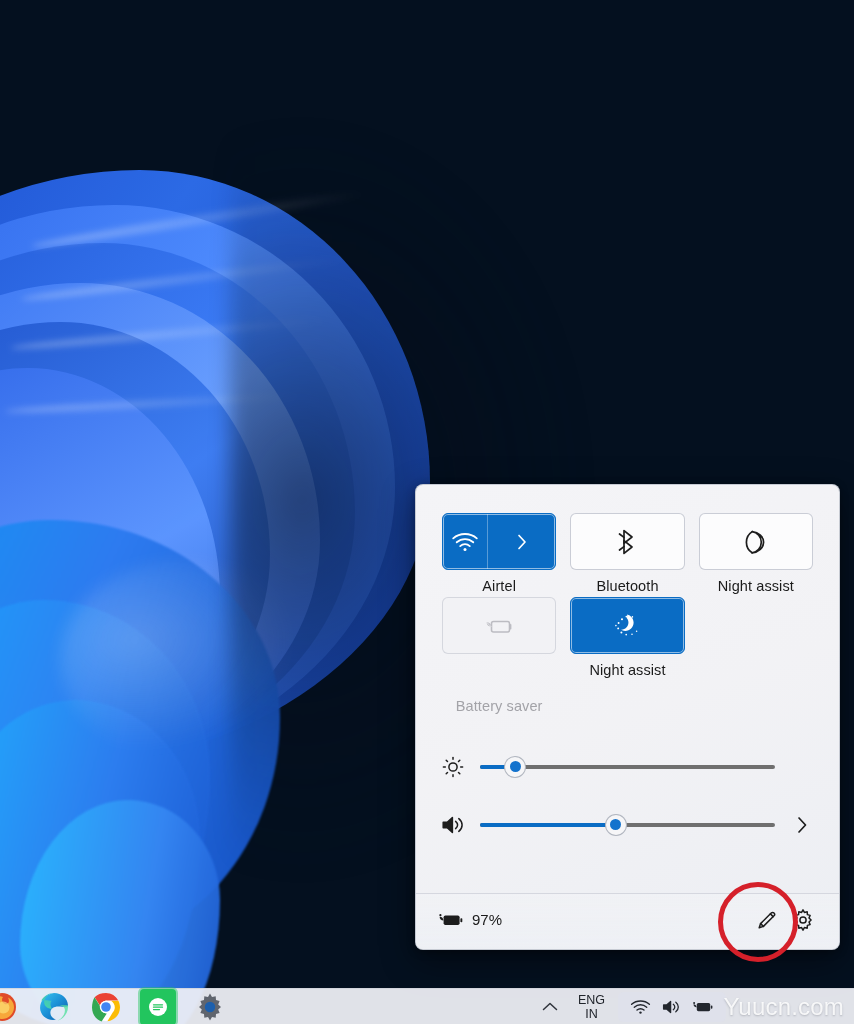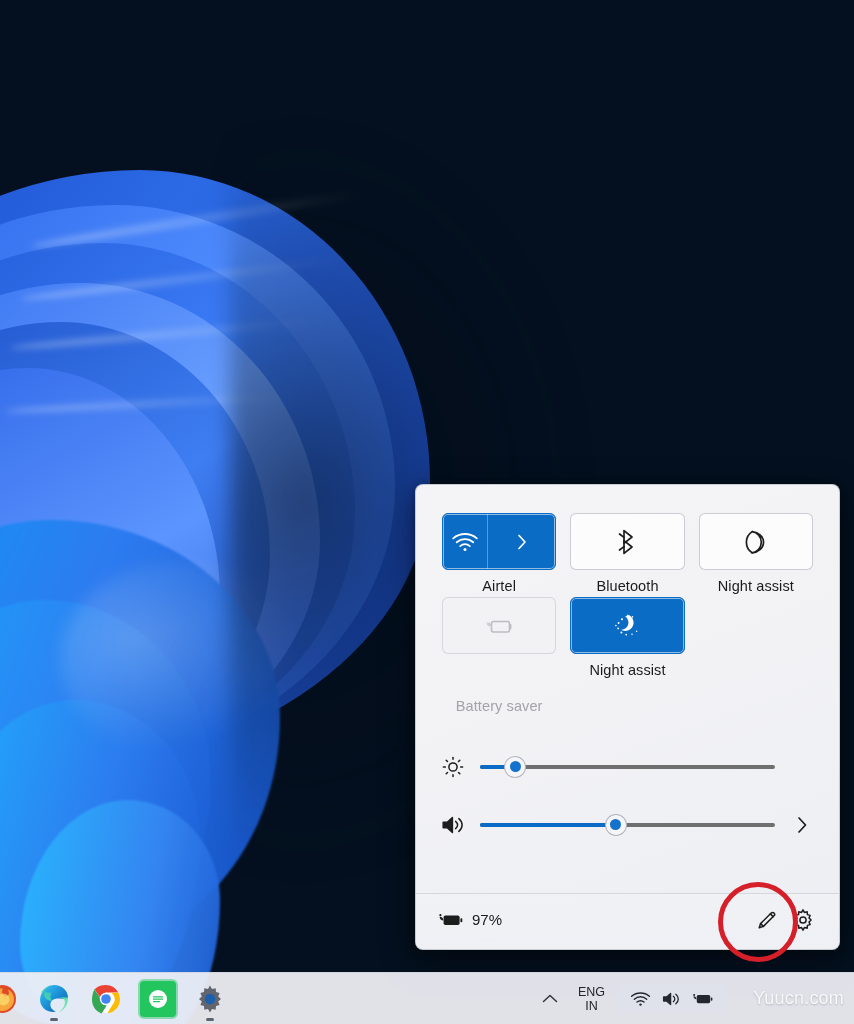--- a/index.html
+++ b/index.html
@@ -266,21 +266,21 @@
     border: 5px solid #d5202a;
     border-radius: 50%;
     pointer-events: none;
     z-index: 40;
   }
 
   
   #taskbar {
     position: absolute;
     left: 0; right: 0; bottom: 0;
-    height: 52px;
+    height: 36px;
     background: rgba(238,239,245,.94);
     border-top: 1px solid rgba(205,208,216,.7);
     display: flex;
     align-items: center;
     z-index: 30;
   }
   .tb-left {
     display: flex;
     align-items: center;
     gap: 16px;
@@ -340,21 +340,21 @@
     padding: 0 10px;
     text-align: right;
     font-size: 12.5px;
     line-height: 15px;
     color: #20242b;
   }
   .watermark {
     position: absolute;
     right: 4px;
     top: -8px;
-    font-size: 18px;
+    font-size: 24px;
     color: rgba(255,255,255,.86);
     letter-spacing: .2px;
     text-shadow: 0 1px 2px rgba(90,95,105,.35);
     white-space: nowrap;
     pointer-events: none;
   }
   .clock-under {
     opacity: .28;
     filter: blur(.6px);
   }

